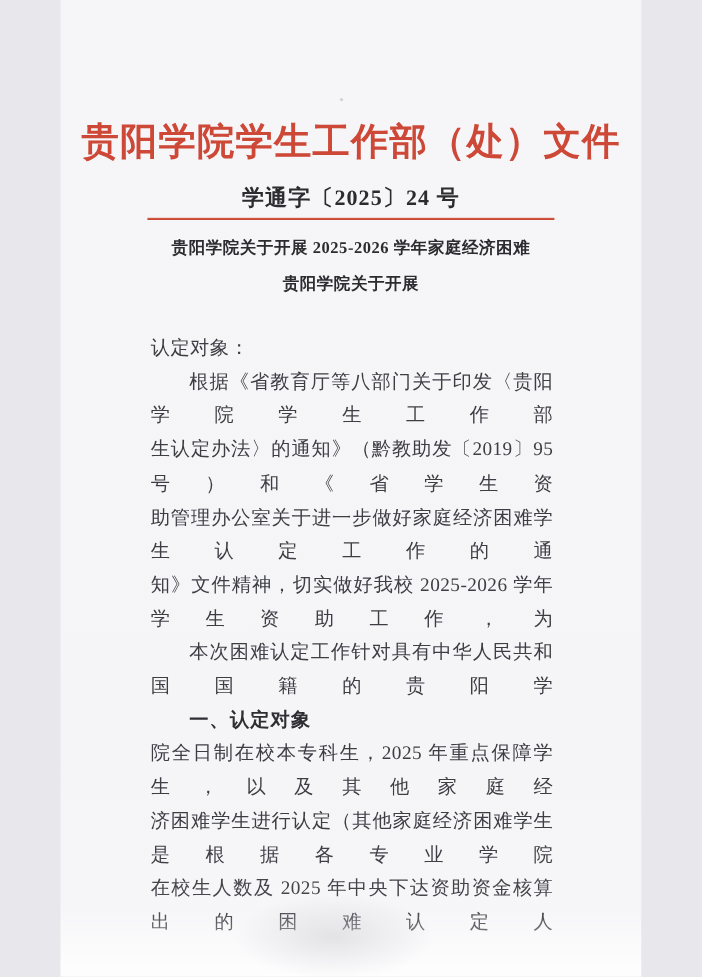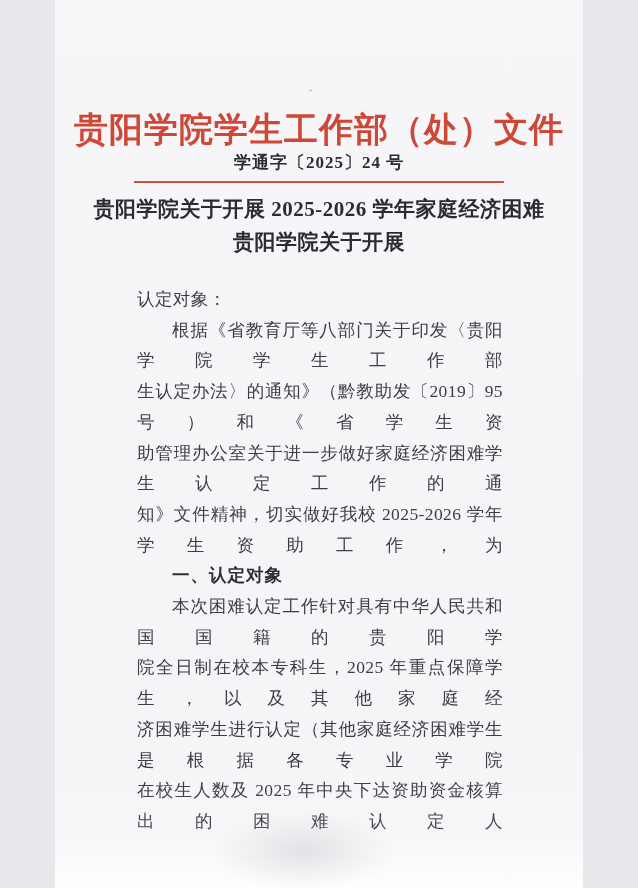--- a/index.html
+++ b/index.html
@@ -30,36 +30,37 @@
   .org-title {
     padding-top: 108px;
     text-align: center;
     font-size: 34px;
     line-height: 44px;
     font-weight: bold;
     color: #cd4836;
     letter-spacing: 1px;
   }
   .doc-number {
+    margin-top: 17px;
     text-align: center;
-    font-size: 17px;
+    font-size: 20px;
     line-height: 22px;
     font-weight: bold;
     color: #2b2b30;
     letter-spacing: 1px;
   }
   .red-divider {
     margin: 7px 79px 0 79px;
     height: 2px;
     background: linear-gradient(180deg, #d9604b 0%, #c43f2e 100%);
   }
   .doc-title {
     margin-top: 10px;
     text-align: center;
-    font-size: 21px;
+    font-size: 15px;
     line-height: 33px;
     font-weight: bold;
     color: #2b2b30;
     letter-spacing: 0.5px;
   }
   .body-text {
     margin-top: 25px;
     padding: 0 80px 0 82px;
     font-size: 17.5px;
     line-height: 30.7px;
@@ -109,22 +110,22 @@
     <div>贵阳学院关于开展 2025-2026 学年家庭经济困难</div>
     <div>贵阳学院关于开展</div>
   </div>
 
   <div class="body-text">
     <div class="line">认定对象：</div>
     <div class="line indent just">根据《省教育厅等八部门关于印发〈贵阳学院学生工作部</div>
     <div class="line just">生认定办法〉的通知》（黔教助发〔2019〕95 号）和《省学生资</div>
     <div class="line just">助管理办公室关于进一步做好家庭经济困难学生认定工作的通</div>
     <div class="line just">知》文件精神，切实做好我校 2025-2026 学年学生资助工作，为</div>
+    <div class="line indent just">本次困难认定工作针对具有中华人民共和国国籍的贵阳学</div>
     <div class="line indent bold">一、认定对象</div>
-    <div class="line indent just">本次困难认定工作针对具有中华人民共和国国籍的贵阳学</div>
     <div class="line just">院全日制在校本专科生，2025 年重点保障学生，以及其他家庭经</div>
     <div class="line just">济困难学生进行认定（其他家庭经济困难学生是根据各专业学院</div>
     <div class="line just">在校生人数及 2025 年中央下达资助资金核算出的困难认定人</div>
 
   </div>
 
   <div class="bottom-shade"></div>
 </div>
 
 </body></html>

